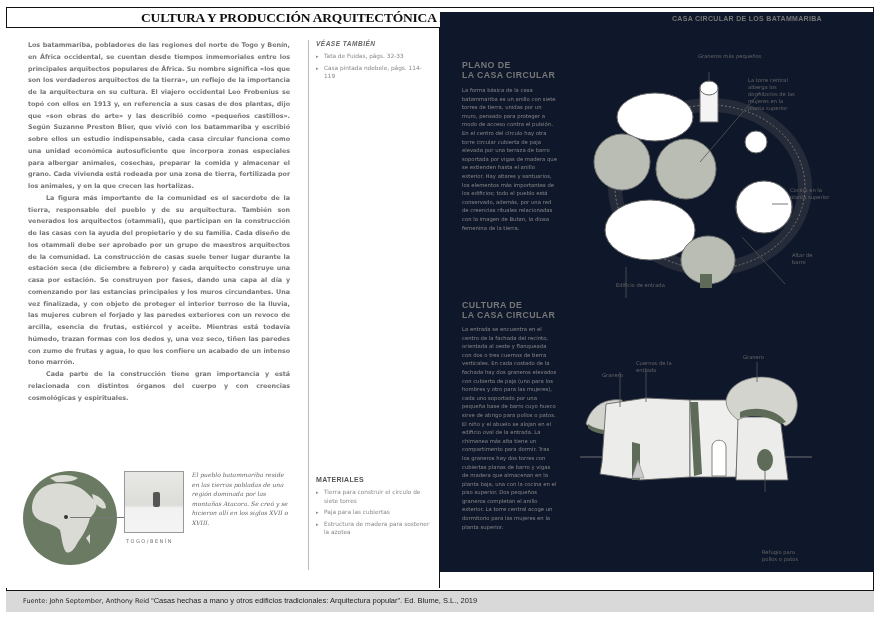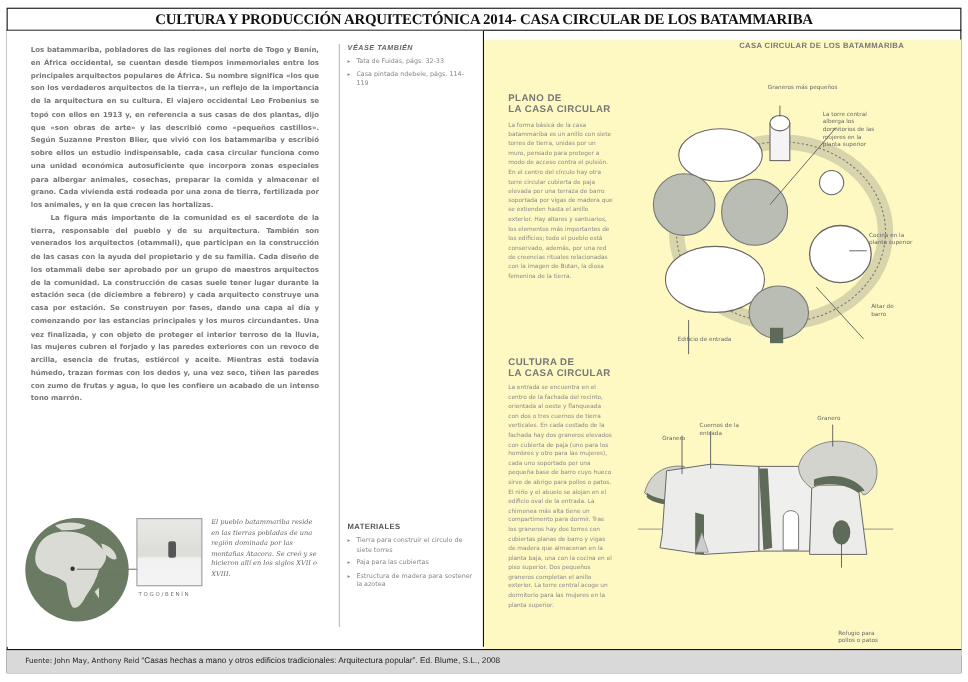--- a/index.html
+++ b/index.html
@@ -14,21 +14,21 @@
       position: absolute; left: 6px; top: 7px; width: 868px; height: 21px;
       border-bottom: 1.5px solid #111;
       text-align: center; font-weight: bold; font-size: 13.5px; line-height: 21px;
       font-family: Liberation Serif, serif; color: #111; letter-spacing: -0.2px;
     }
     .page-left {
       position: absolute; left: 6px; top: 28px; width: 434px; height: 560px;
       border-right: 1.5px solid #111; background: #fff;
     }
     .page-right {
-      position: absolute; left: 440px; top: 36px; width: 434px; height: 560px; background: #fef9c3;
+      position: absolute; left: 440px; top: 12px; width: 434px; height: 560px; background: #0f172a;
     }
     .footer-bar {
       position: absolute; left: 6px; top: 590px; width: 868px; height: 22px;
       background: #d9d9d9; border-top: 1.5px solid #111;
       font-size: 7.5px; line-height: 20px; padding-left: 17px; color: #222;
     }
     .footer-bar .src-author { font-family: "DejaVu Sans", sans-serif; font-size: 6.5px; }
     .footer-bar .src-title { font-family: "Liberation Sans", sans-serif; font-size: 7.5px; }
 
     .body-text {
@@ -100,20 +100,21 @@
 </head>
 <body>
 
 <div class="frame"></div>
 <div class="title-bar">CULTURA Y PRODUCCIÓN ARQUITECTÓNICA 2014- CASA CIRCULAR DE LOS BATAMMARIBA</div>
 
 <div class="page-left">
   <div class="body-text">
     <p>Los batammariba, pobladores de las regiones del norte de Togo y Benín, en África occidental, se cuentan desde tiempos inmemoriales entre los principales arquitectos populares de África. Su nombre significa «los que son los verdaderos arquitectos de la tierra», un reflejo de la importancia de la arquitectura en su cultura. El viajero occidental Leo Frobenius se topó con ellos en 1913 y, en referencia a sus casas de dos plantas, dijo que «son obras de arte» y las describió como «pequeños castillos». Según Suzanne Preston Blier, que vivió con los batammariba y escribió sobre ellos un estudio indispensable, cada casa circular funciona como una unidad económica autosuficiente que incorpora zonas especiales para albergar animales, cosechas, preparar la comida y almacenar el grano. Cada vivienda está rodeada por una zona de tierra, fertilizada por los animales, y en la que crecen las hortalizas.</p>
     <p class="indent">La figura más importante de la comunidad es el sacerdote de la tierra, responsable del pueblo y de su arquitectura. También son venerados los arquitectos (otammali), que participan en la construcción de las casas con la ayuda del propietario y de su familia. Cada diseño de los otammali debe ser aprobado por un grupo de maestros arquitectos de la comunidad. La construcción de casas suele tener lugar durante la estación seca (de diciembre a febrero) y cada arquitecto construye una casa por estación. Se construyen por fases, dando una capa al día y comenzando por las estancias principales y los muros circundantes. Una vez finalizada, y con objeto de proteger el interior terroso de la lluvia, las mujeres cubren el forjado y las paredes exteriores con un revoco de arcilla, esencia de frutas, estiércol y aceite. Mientras está todavía húmedo, trazan formas con los dedos y, una vez seco, tiñen las paredes con zumo de frutas y agua, lo que les confiere un acabado de un intenso tono marrón.</p>
+    <p class="indent">Cada parte de la construcción tiene gran importancia y está relacionada con distintos órganos del cuerpo y con creencias cosmológicas y espirituales.</p>
   </div>
 
   <div class="side-divider"></div>
 
   <div class="see-also">
     <h4>VÉASE TAMBIÉN</h4>
     <ul>
       <li>Tata de Fuidas, págs. 32-33</li>
       <li>Casa pintada ndebele, págs. 114-119</li>
     </ul>
@@ -214,14 +215,14 @@
     <line x1="177" y1="10" x2="177" y2="30" stroke="#555" stroke-width="0.8"></line>
     <line x1="185" y1="118" x2="185" y2="140" stroke="#555" stroke-width="0.8"></line>
   </svg>
   <div class="label-small" style="left:162px; top:360px;">Granero</div>
   <div class="label-small" style="left:196px; top:348px; width:36px;">Cuernos de la entrada</div>
   <div class="label-small" style="left:303px; top:342px;">Granero</div>
   <div class="label-small" style="left:322px; top:537px; width:40px;">Refugio para pollos o patos</div>
 </div>
 
 <div class="footer-bar">
-  <span class="src-author">Fuente: John May, Anthony Reid </span><span class="src-title">“Casas hechas a mano y otros edificios tradicionales: Arquitectura popular”. Ed. Blume, S.L., 2008</span>
+  <span class="src-author">Fuente: John September, Anthony Reid </span><span class="src-title">“Casas hechas a mano y otros edificios tradicionales: Arquitectura popular”. Ed. Blume, S.L., 2019</span>
 </div>
 
 </body></html>

